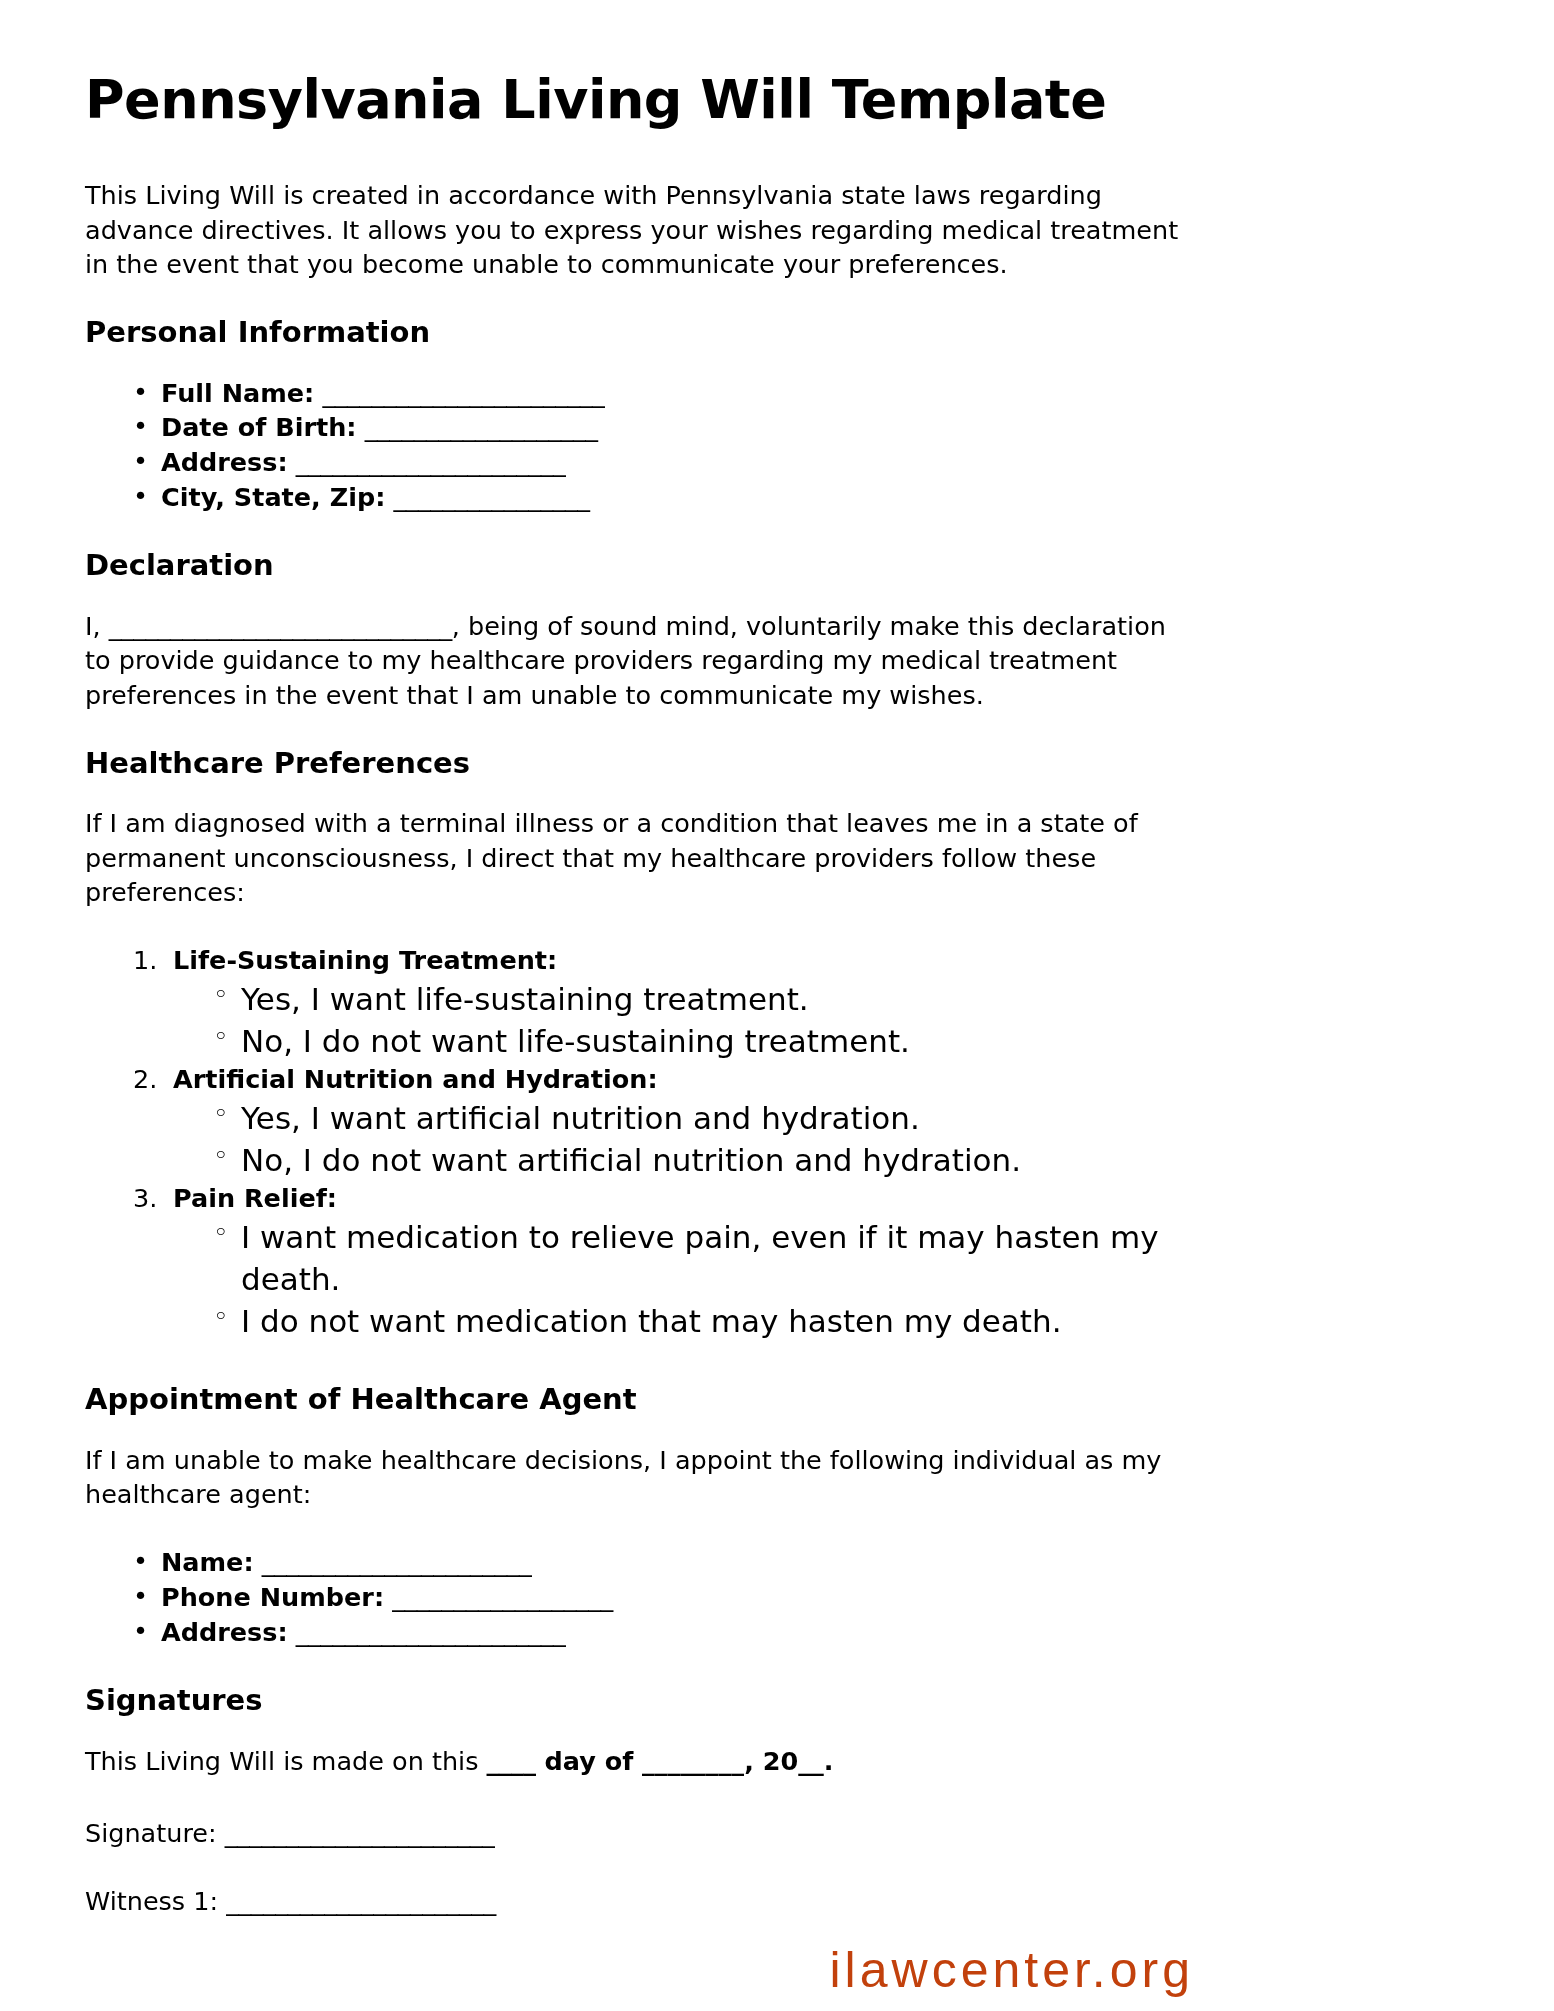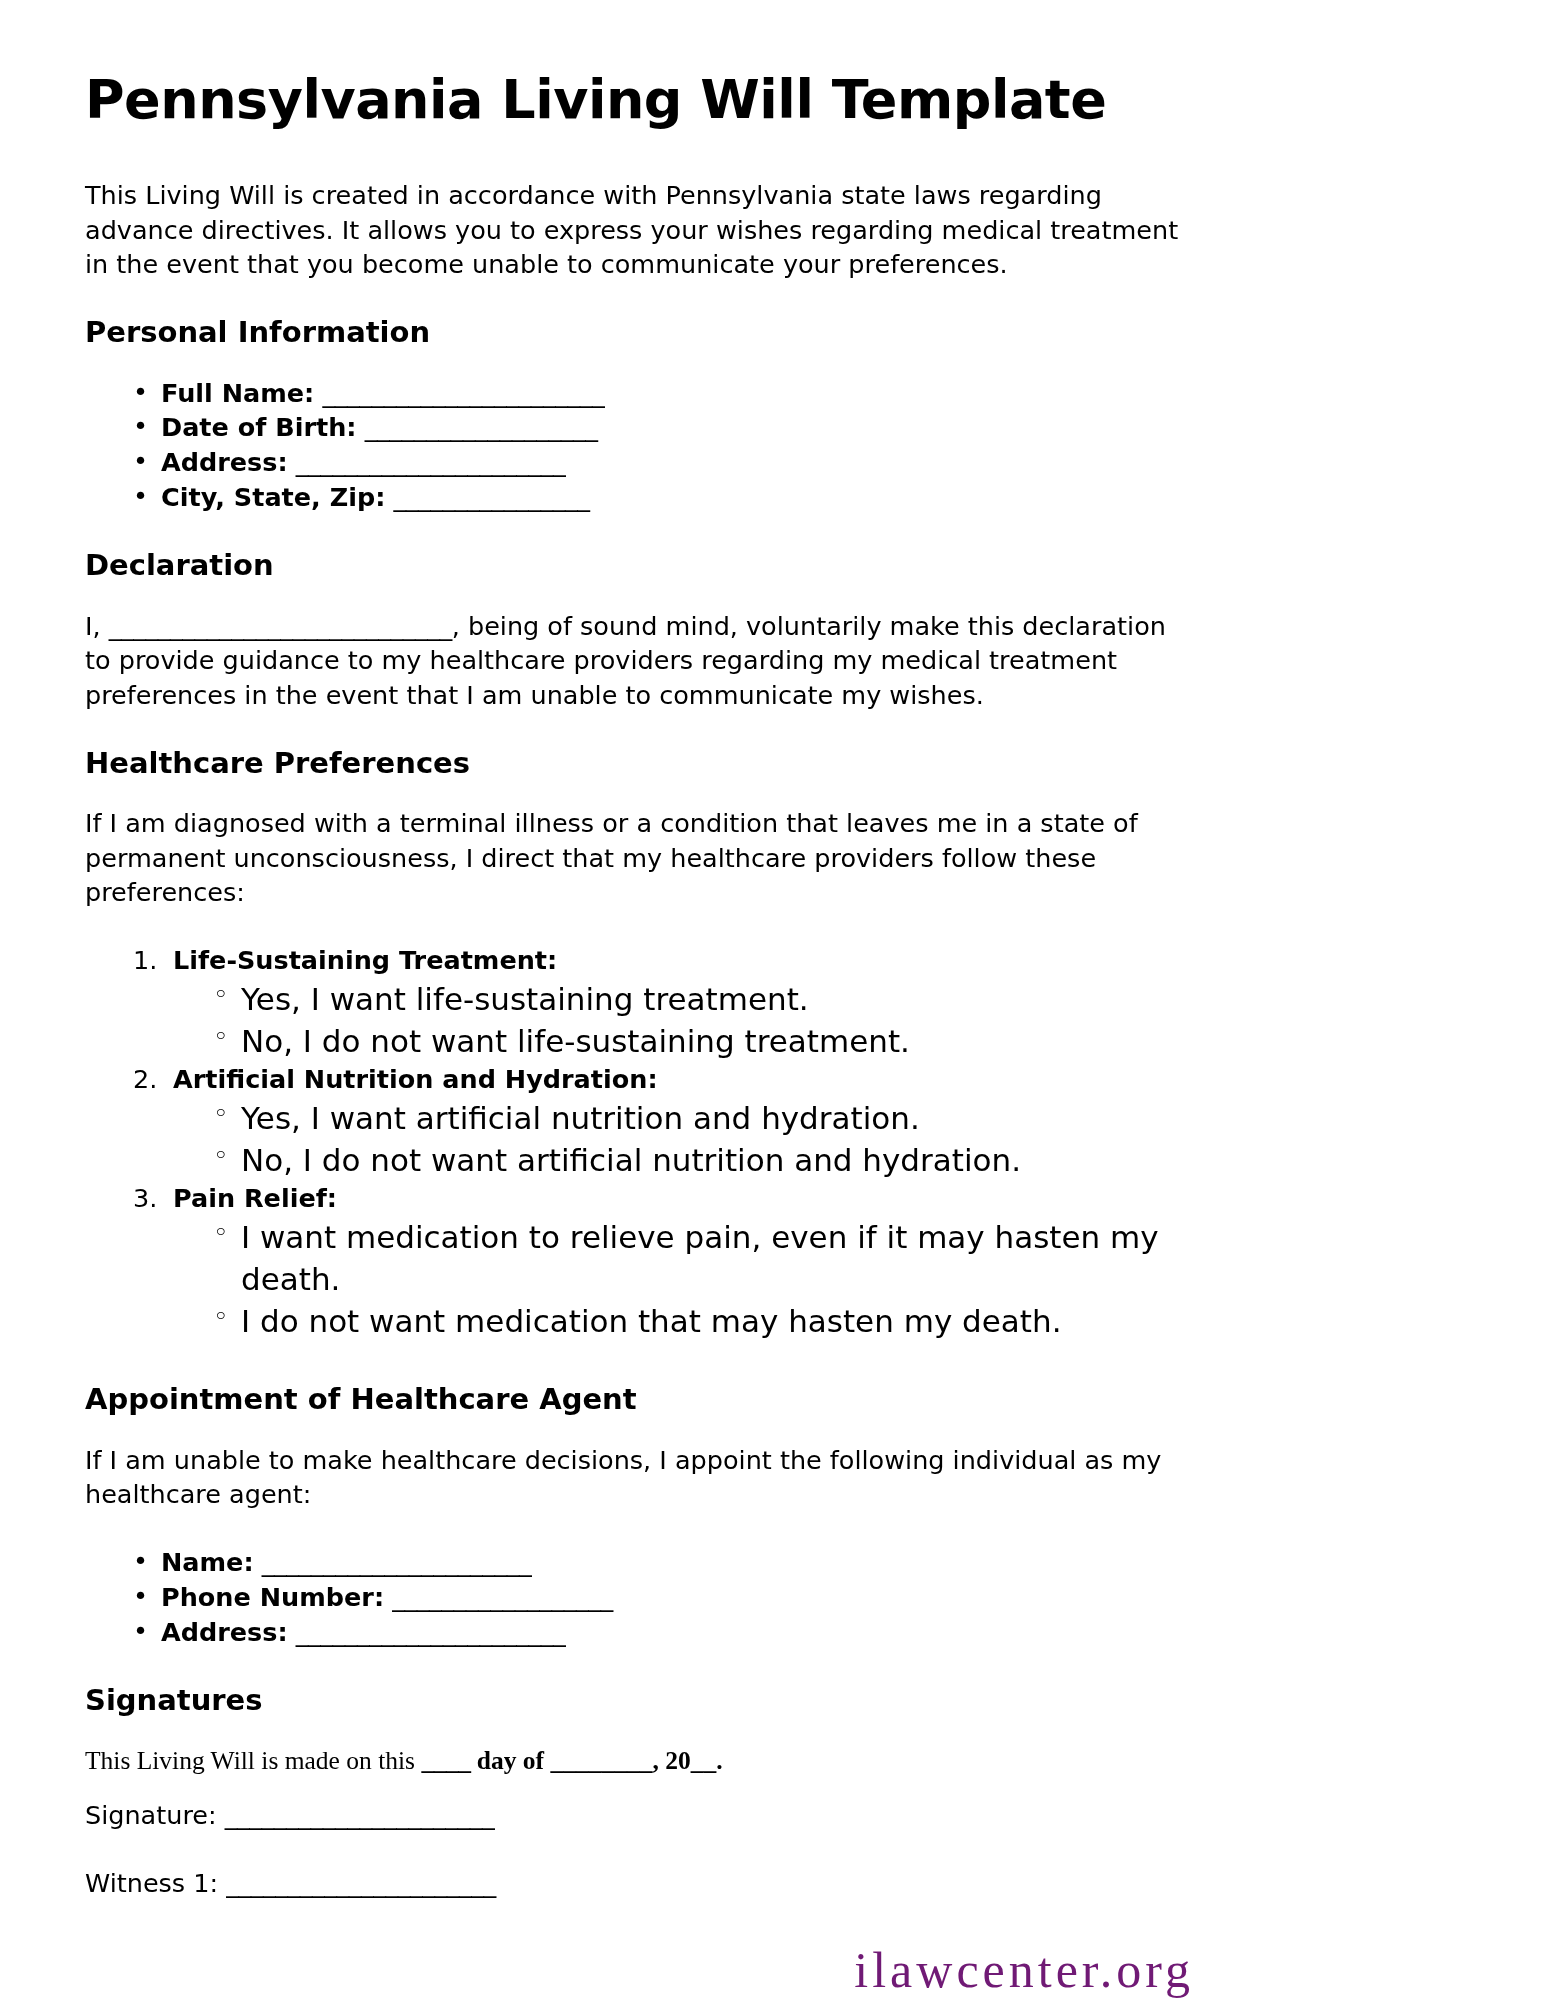--- a/index.html
+++ b/index.html
@@ -106,30 +106,30 @@
     left: 0;
     top: -1px;
     font-size: 25.5px;
   }
   .blank { letter-spacing: -0.5px; }
   p.sigline {
     font-size: 25.5px;
     line-height: 1.34;
     margin: 0 0 34px 0;
   }
-  p.dateline { margin-bottom: 20px; font-family: Liberation Serif, serif; }
+  p.dateline { margin-bottom: 38px; }
   p.dateline .b { font-weight: bold; }
   .watermark {
     position: absolute;
     right: 78px;
     bottom: 12px;
-    font-family: Liberation Serif, serif;
+    font-family: Liberation Sans, sans-serif;
     font-size: 50px;
     letter-spacing: 4px;
-    color: #701a75;
+    color: #c2410c;
     white-space: nowrap;
   }
 </style>
 </head>
 <body>
 
 <div class="page">
 
   <h1 class="doc-title">Pennsylvania Living Will Template</h1>
 

